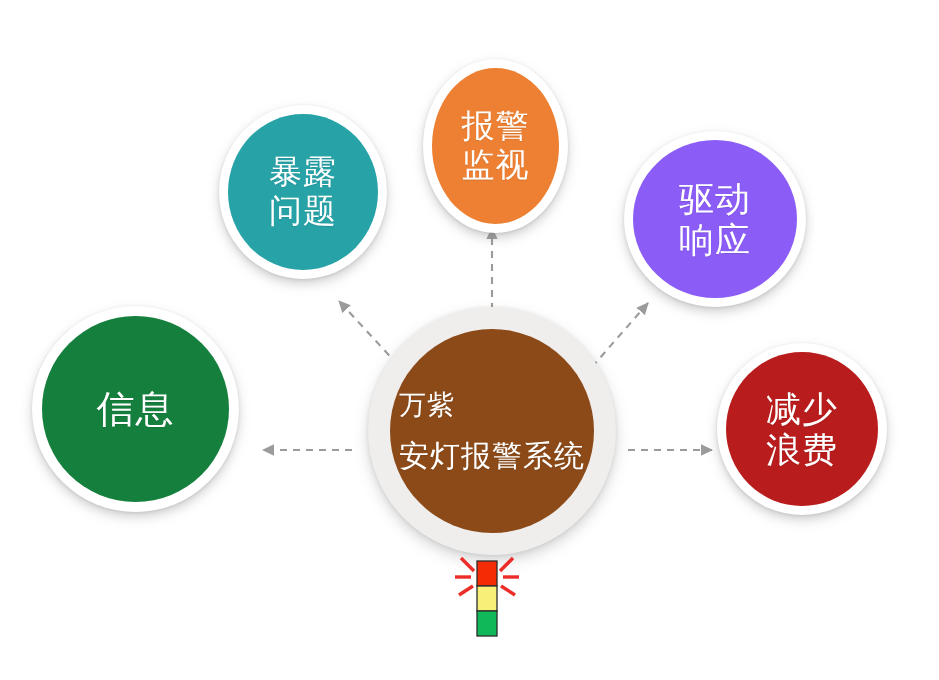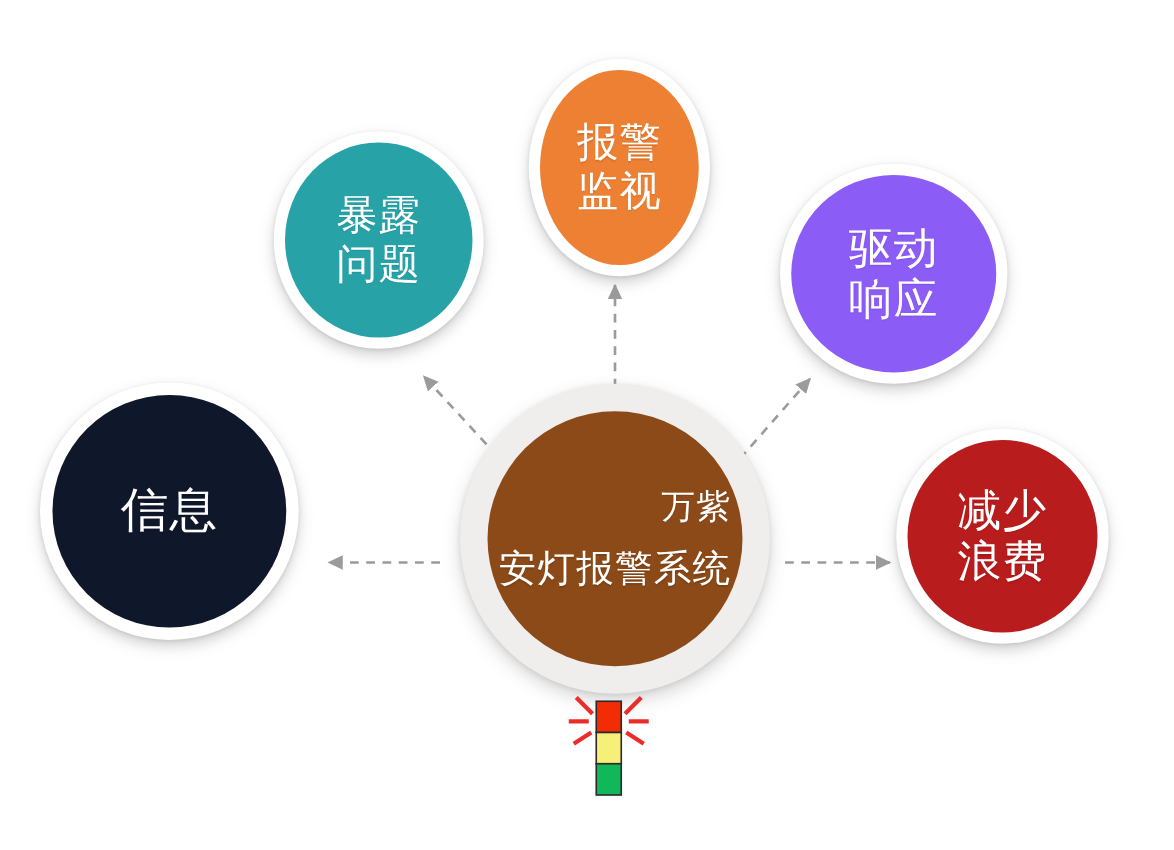--- a/index.html
+++ b/index.html
@@ -89,21 +89,21 @@
     height: 100%;
     display: flex;
     flex-direction: column;
     align-items: center;
     justify-content: center;
     box-sizing: border-box;
   }
   #center-node .clines {
     display: flex;
     flex-direction: column;
-    align-items: flex-end;
+    align-items: flex-start;
     justify-content: center;
     gap: 22px;
   }
   #center-node .cline {
     color: #ffffff;
     text-align: center;
     white-space: pre;
     line-height: 1;
     letter-spacing: 1px;
     text-shadow: 0 1px 1px rgba(0,0,0,0.12);
@@ -147,40 +147,40 @@
 
   <div id="center-node" style="background: rgb(240, 238, 237);">
     <div class="disc" style="background:#8C4A18;">
       <div class="clines">
         <div class="cline cline-1" style="color: rgb(255, 255, 255);">万紫</div>
         <div class="cline cline-2" style="color: rgb(255, 255, 255);">安灯报警系统</div>
       </div>
     </div>
   </div>
 
-  <div class="node halo-9" style="left:423px; top:47px; width:145px; height:174px;">
+  <div class="node halo-9" style="left:423px; top:59px; width:145px; height:174px;">
     <div class="disc" style="background:#ED8032;">
       <div class="label" style="font-size: 33px; color: rgb(255, 255, 255);"><span>报警</span><br><span>监视</span></div>
     </div>
   </div>
 
   <div class="node halo-9" style="left:219px; top:105px; width:168px; height:174px;">
     <div class="disc" style="background:#27A3A8;">
       <div class="label" style="font-size: 33px; color: rgb(255, 255, 255);"><span>暴露</span><br><span>问题</span></div>
     </div>
   </div>
 
   <div class="node halo-9" style="left:624px; top:131px; width:182px; height:176px;">
     <div class="disc" style="background:#8b5cf6;">
       <div class="label" style="font-size: 35px; color: rgb(255, 255, 255);"><span>驱动</span><br><span>响应</span></div>
     </div>
   </div>
 
   <div class="node halo-10" style="left:32px; top:306px; width:207px; height:206px;">
-    <div class="disc" style="background:#0f172a;">
+    <div class="disc" style="background:#15803d;">
       <div class="label" style="font-size: 38px; color: rgb(255, 255, 255);"><span>信息</span><br></div>
     </div>
   </div>
 
   <div class="node halo-9" style="left:717px; top:343px; width:170px; height:172px;">
     <div class="disc" style="background:#b91c1c;">
       <div class="label" style="font-size: 35px; color: rgb(255, 255, 255);"><span>减少</span><br><span>浪费</span></div>
     </div>
   </div>
 

